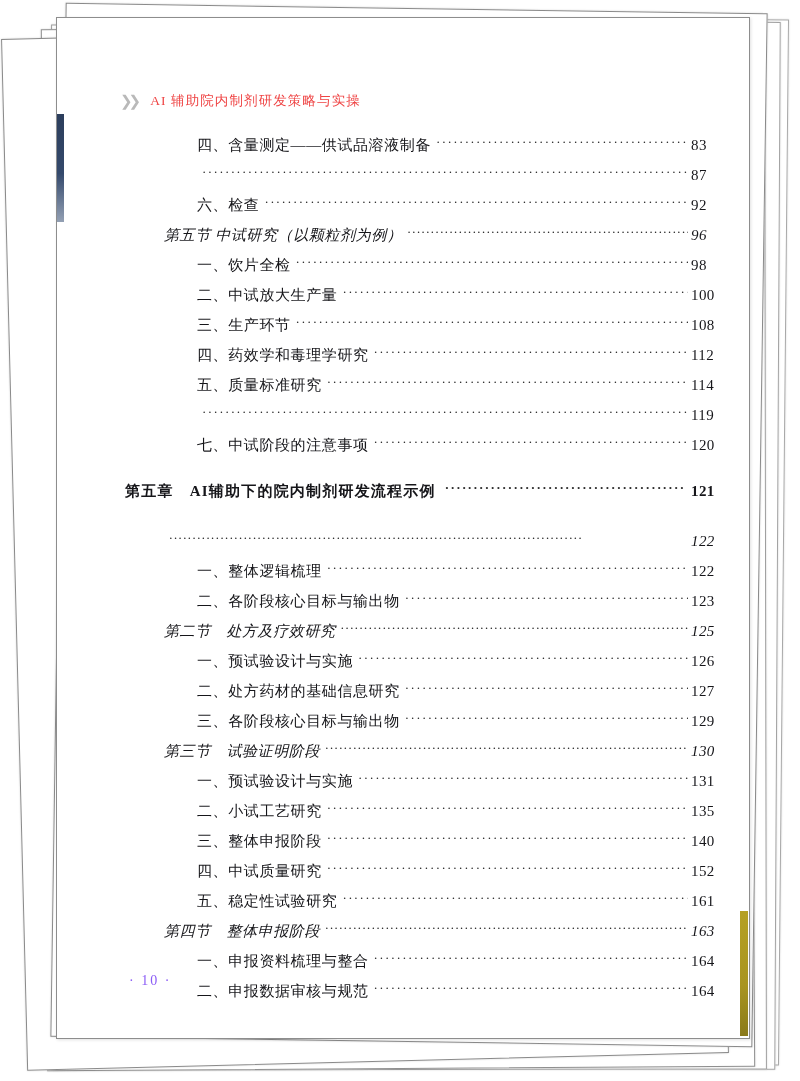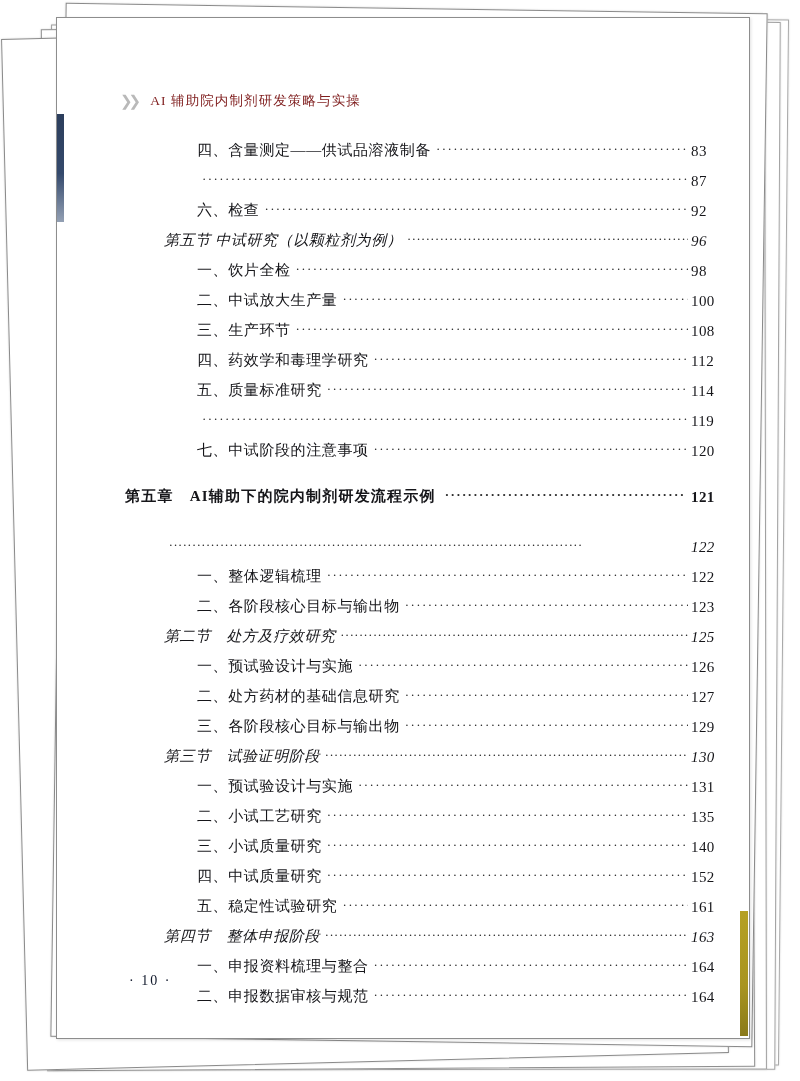--- a/index.html
+++ b/index.html
@@ -99,37 +99,37 @@
   .chevron-icon {
     color: #b9b9b9;
     font-size: 15px;
     letter-spacing: -4px;
     margin-right: 13px;
     line-height: 1;
     font-family: "DejaVu Sans", sans-serif;
   }
   .header-title {
     font-size: 13.5px;
-    color: #7f1d1d;
+    color: #ef4444;
     letter-spacing: 1.1px;
     font-family: "Liberation Serif", "DejaVu Serif", serif;
   }
 
   
   .toc {
     position: absolute;
     left: 0;
     top: 112px;
     width: 100%;
     box-sizing: border-box;
     padding: 0 32px 0 56px;
   }
   .toc-entry {
     display: flex;
-    align-items: flex-end;
+    align-items: center;
     height: 30px;
     font-size: 15px;
     color: #16161a;
     white-space: nowrap;
   }
   .toc-entry .label {
     letter-spacing: 0.6px;
   }
   .toc-entry .leader {
     flex: 1 1 auto;
@@ -167,21 +167,21 @@
   
   .folio {
     position: absolute;
     left: 0;
     top: 955px;
     width: 100%;
     text-align: left;
     padding-left: 72px;
     box-sizing: border-box;
     font-size: 14px;
-    color: #0f172a;
+    color: #8b5cf6;
     letter-spacing: 2px;
   }
 </style>
 </head>
 <body>
 
 <div class="sheet sheet-back-1"></div>
 <div class="sheet sheet-back-2"></div>
 <div class="sheet sheet-back-3"></div>
 <div class="sheet sheet-back-4"></div>
@@ -302,21 +302,21 @@
         <span class="label">一、预试验设计与实施</span>
         <span class="leader">·························································································</span>
         <span class="page-num">131</span>
       </div>
       <div class="toc-entry level-item">
         <span class="label">二、小试工艺研究</span>
         <span class="leader">·························································································</span>
         <span class="page-num">135</span>
       </div>
       <div class="toc-entry level-item">
-        <span class="label">三、小试质量研究</span>
+        <span class="label">三、整体申报阶段</span>
         <span class="leader">·························································································</span>
         <span class="page-num">140</span>
       </div>
       <div class="toc-entry level-item">
         <span class="label">四、中试质量研究</span>
         <span class="leader">·························································································</span>
         <span class="page-num">152</span>
       </div>
       <div class="toc-entry level-item">
         <span class="label">五、稳定性试验研究</span>

